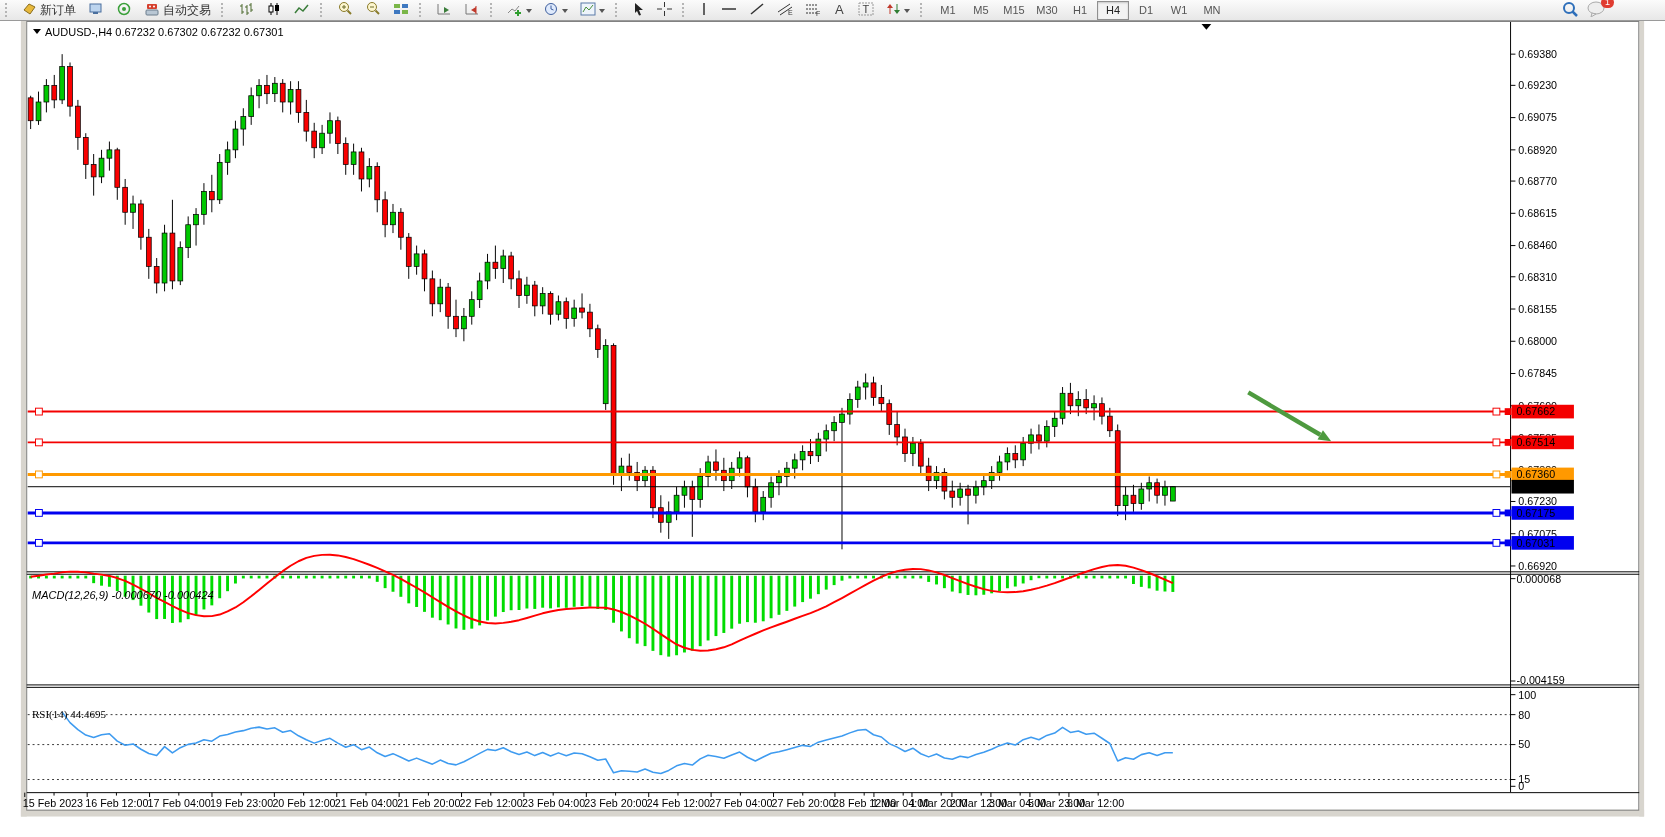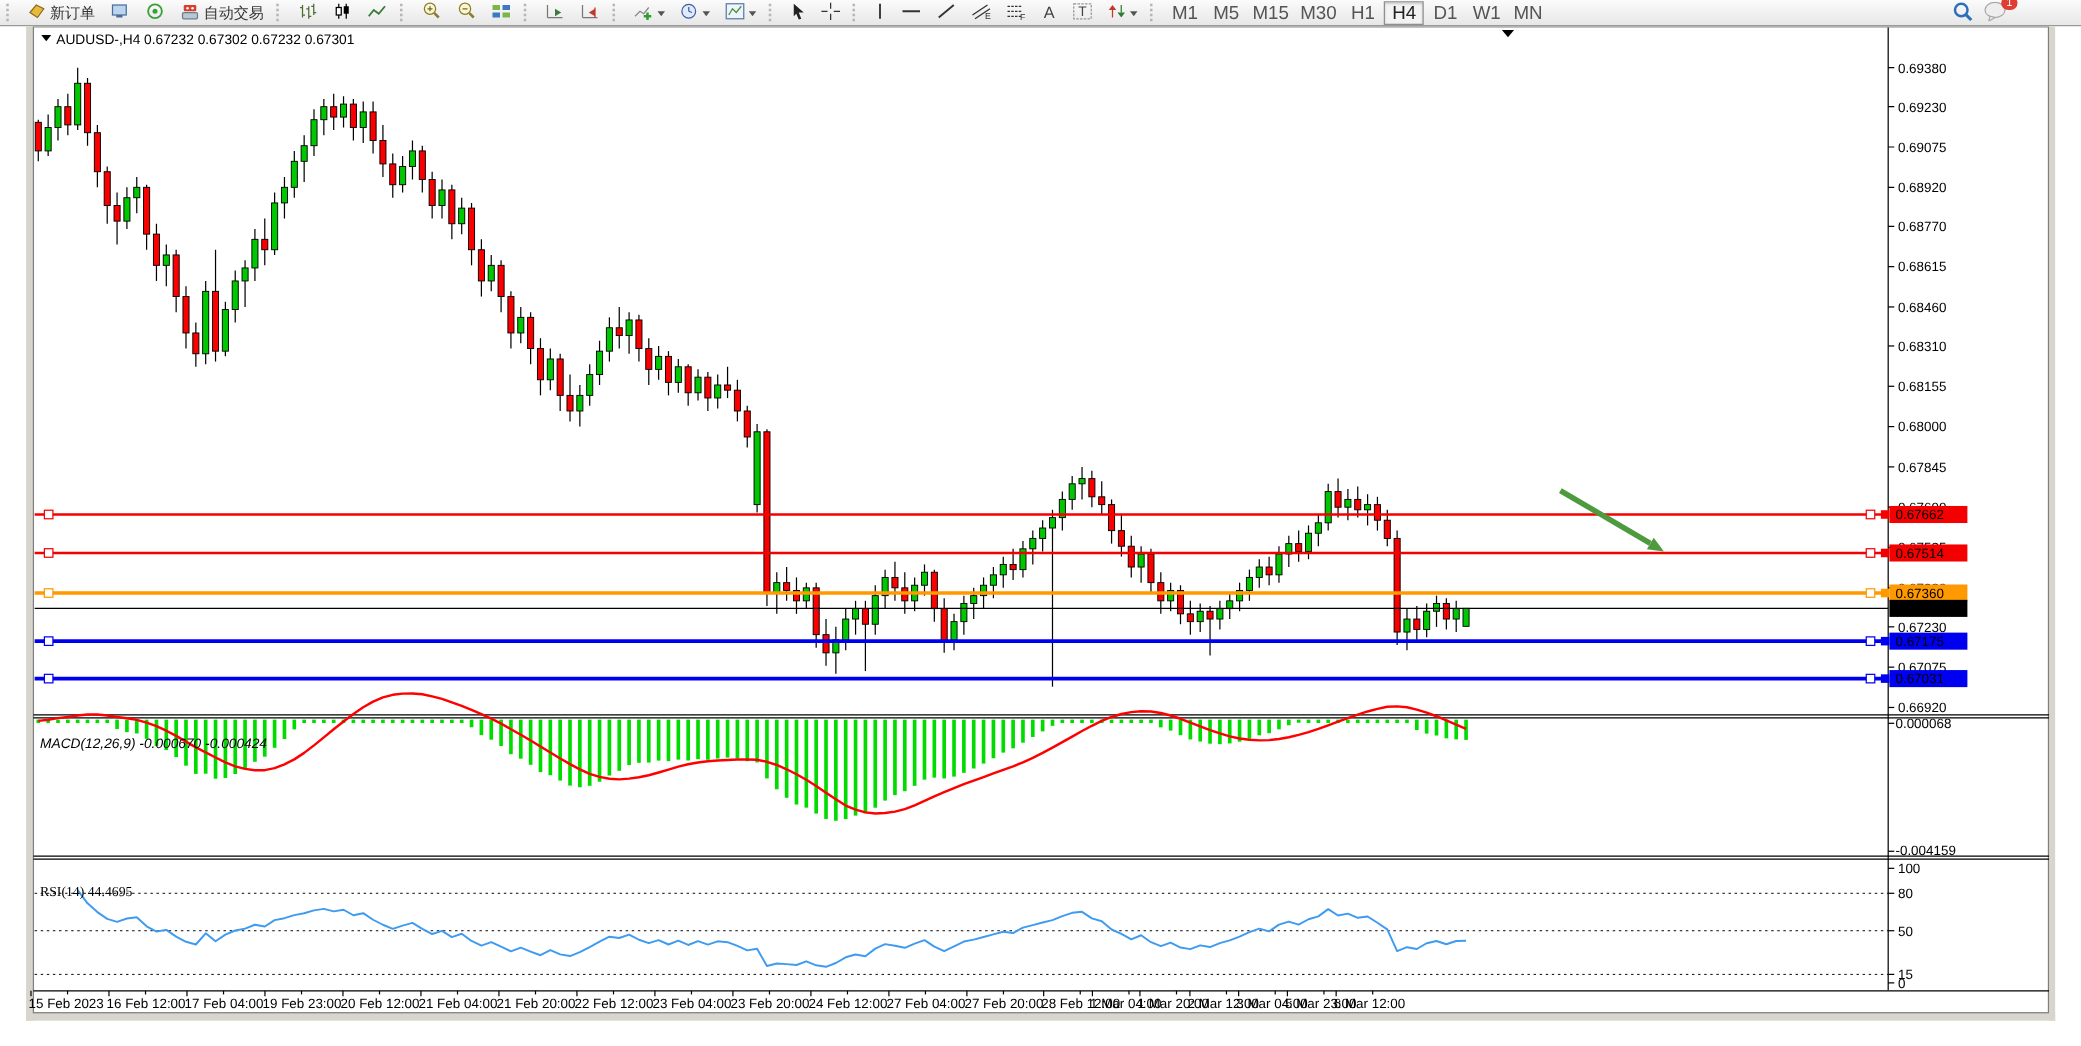--- a/index.html
+++ b/index.html
@@ -7,21 +7,21 @@
           font-family:"Liberation Sans",sans-serif;}
   
   .toolbar{position:absolute;left:0;top:0;width:1665px;height:21px;
            background:linear-gradient(#fbfbfb,#e7e7e7);border-bottom:1px solid #9a9a9a;
            display:flex;align-items:center;gap:2px;box-sizing:border-box;padding-left:2px;font-size:12px;color:#333;}
   .grip{width:5px;height:14px;border-left:2px dotted #b5b5b5;margin:0 3px;}
   .tbtn{display:flex;align-items:center;gap:3px;height:18px;padding:0 4px;border:1px solid transparent;
         background:transparent;font-size:12px;color:#333;cursor:default;font-family:"Liberation Sans",sans-serif;}
   .caret{width:0;height:0;border:3px solid transparent;border-top:4px solid #555;margin-top:4px;}
   .tf-group{display:flex;align-items:center;gap:1px;}
-  .tf-btn{min-width:24px;text-align:center;height:17px;line-height:17px;padding:0 3px;font-size:15px;color:#555;
+  .tf-btn{min-width:24px;text-align:center;height:17px;line-height:17px;padding:0 3px;font-size:11px;color:#555;
           border:1px solid transparent;}
   .tf-btn.active{border:1px solid #8f8f8f;background:#f3f3f3;box-shadow:inset 0 1px 2px rgba(0,0,0,.18);color:#222;}
   .tb-right{margin-left:auto;margin-right:58px;display:flex;align-items:center;gap:8px;}
   .badge{position:absolute;top:-4px;right:-7px;background:#e03c31;color:#fff;border-radius:8px;
          font-size:9px;line-height:11px;min-width:11px;height:11px;text-align:center;padding:0 1px;}
   .bubble-wrap{position:relative;}
   
   #chartsvg{position:absolute;left:0;top:21px;}
   #chartsvg text{font-family:"Liberation Sans",sans-serif;font-size:11px;fill:#000;}
   .overlay{position:absolute;font-size:11px;color:#000;white-space:nowrap;z-index:5;margin-left:21px;}

